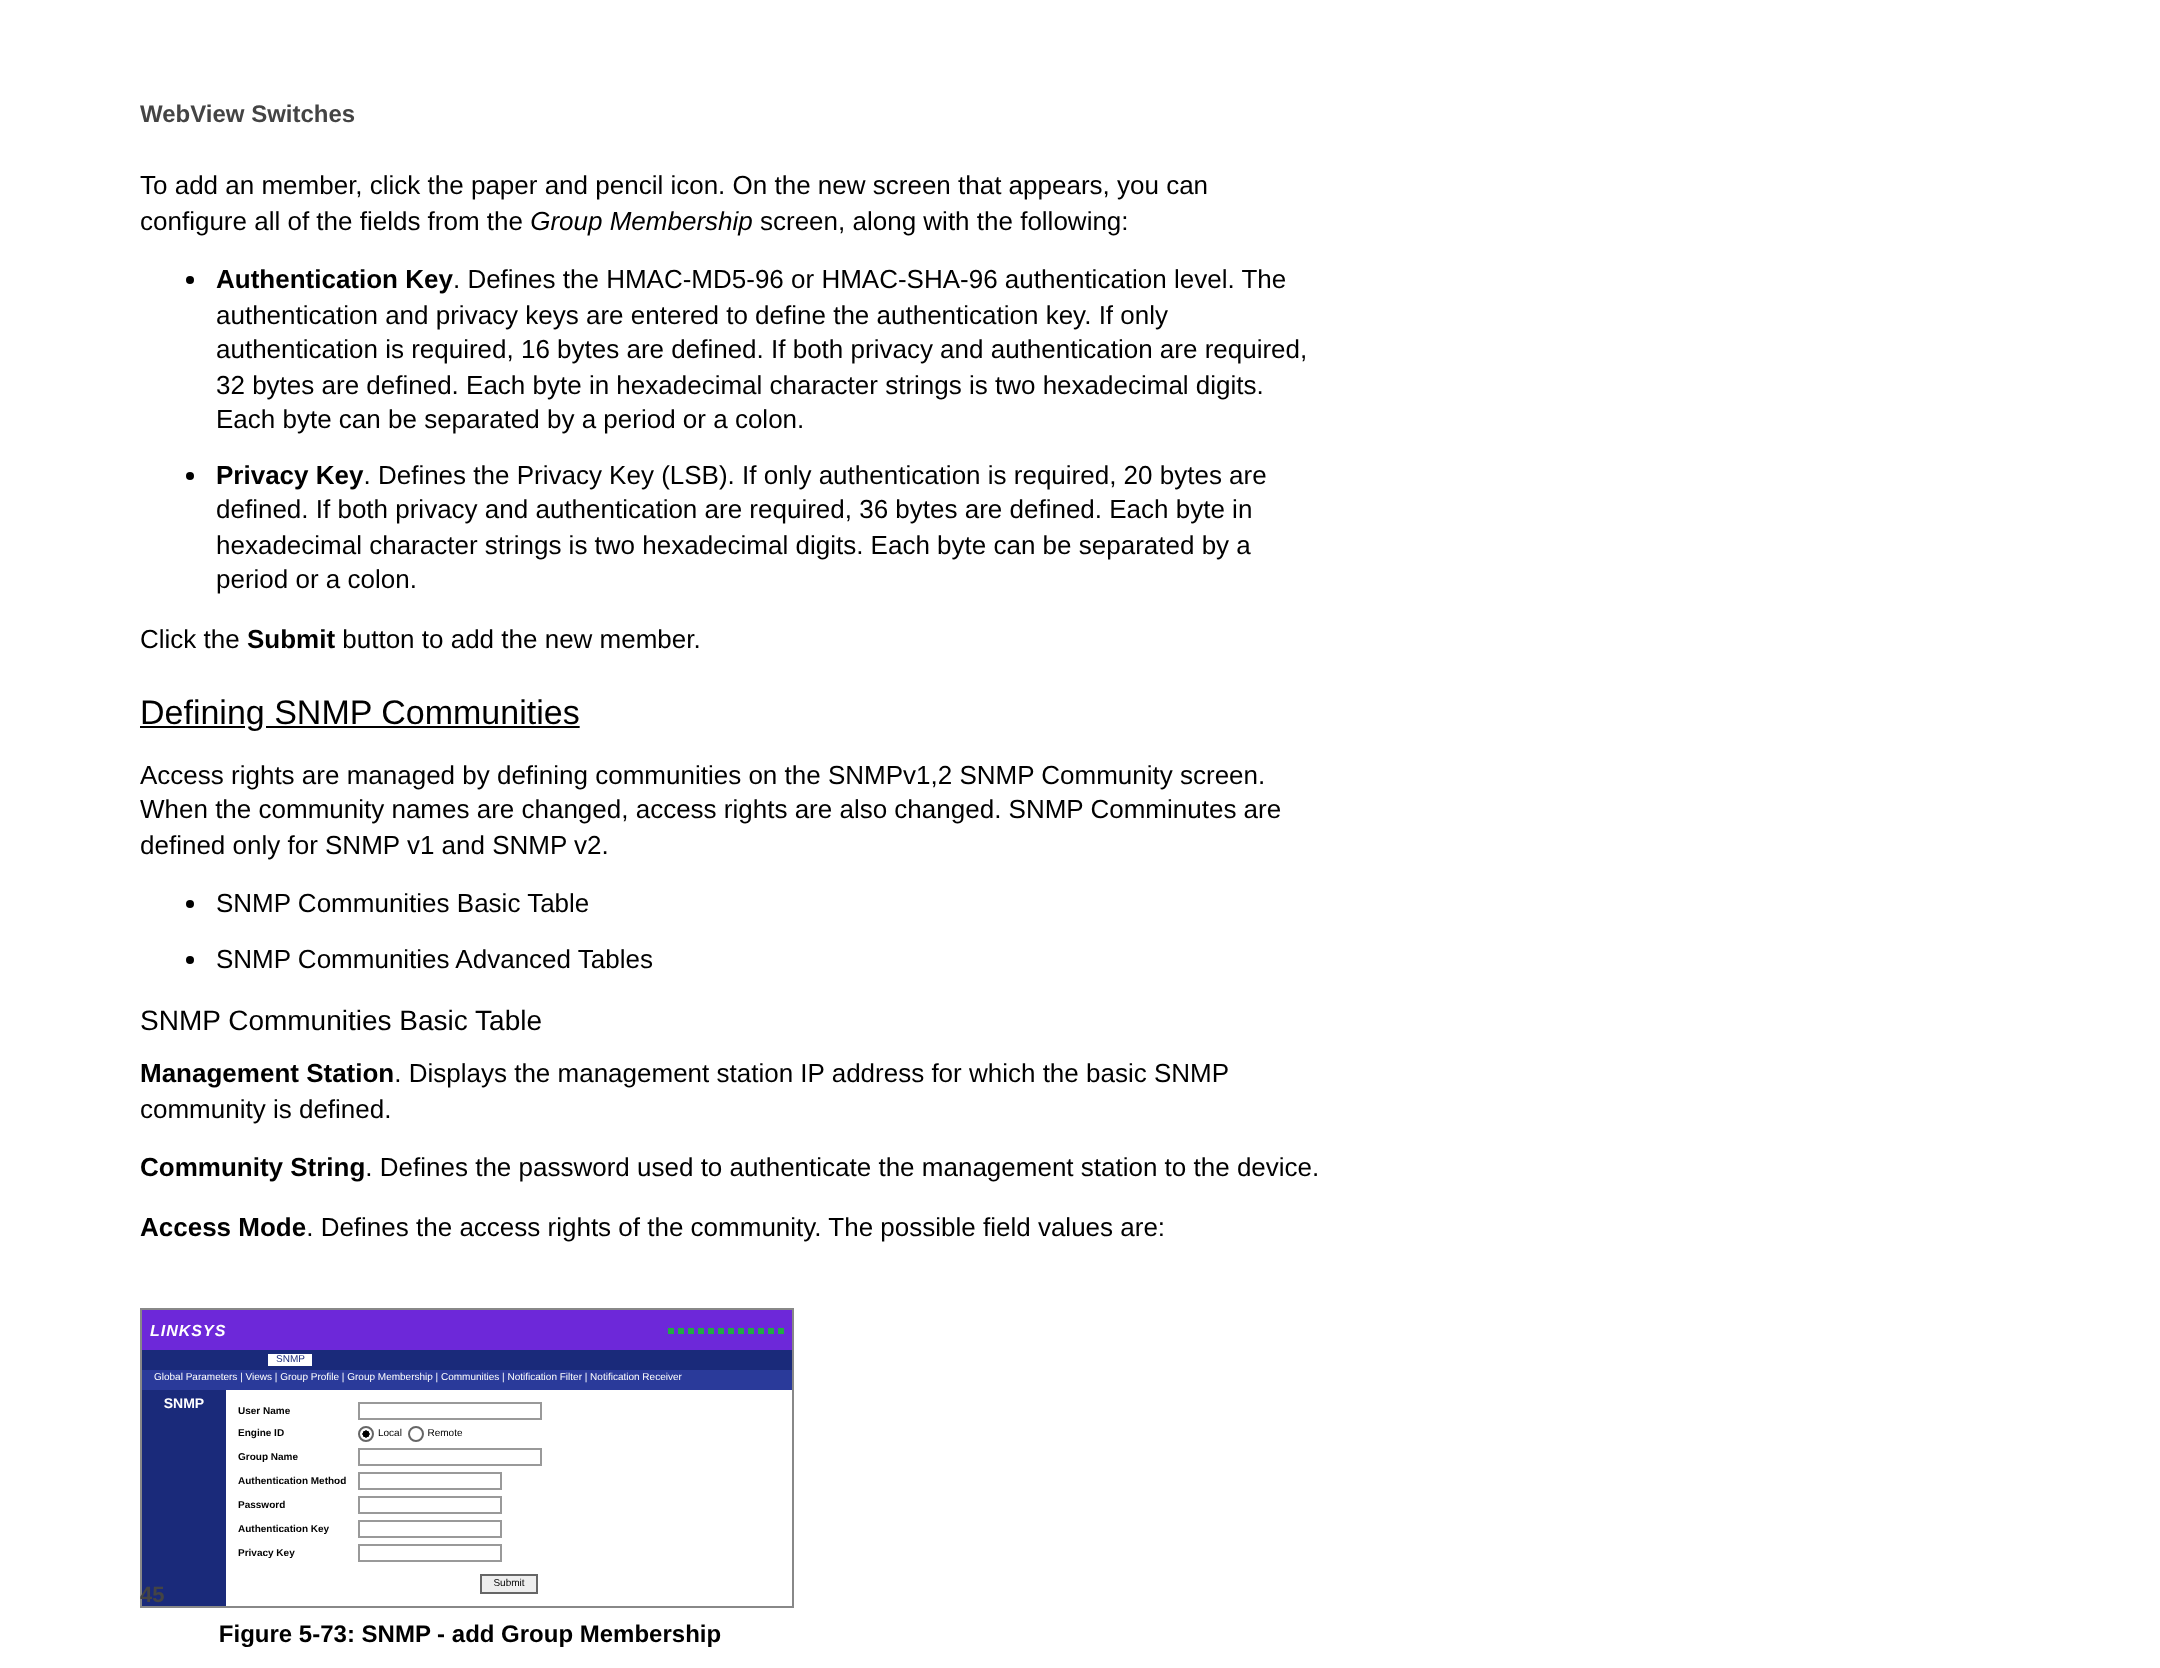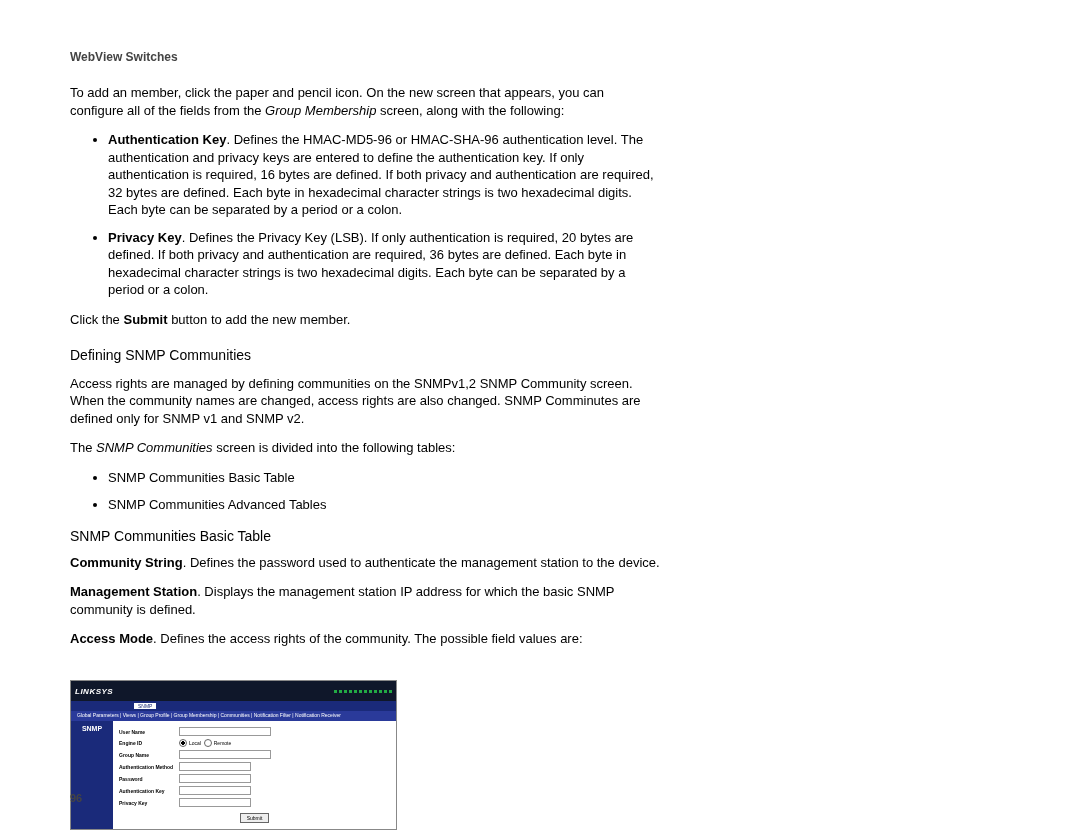--- a/index.html
+++ b/index.html
@@ -43,23 +43,24 @@
   ul.bullets li { margin-bottom: 10px; line-height: 1.35; }
   ul.sub-bullets {
     list-style: disc;
     padding-left: 70px;
     margin: 0 0 12px 0;
   }
   ul.sub-bullets li { margin-bottom: 10px; line-height: 1.35; }
   .b { font-weight: bold; }
   .i { font-style: italic; }
   h2.section {
-    font-size: 14px;
+    font-size: 17px;
     font-weight: normal;
     margin: 18px 0 12px 0;
+    text-decoration: underline;
   }
   h3.subsection {
     font-size: 14px;
     font-weight: normal;
     margin: 14px 0 10px 0;
   }
   .figure {
     margin-bottom: 25px;
   }
   .fig-caption {
@@ -70,21 +71,21 @@
   }
   
   .screenshot {
     width: 325px;
     border: 1px solid #888;
     background: #fff;
     font-size: 6px;
     color: #000;
   }
   .ss-top {
-    background: #0f172a;
+    background: #6d28d9;
     color: #fff;
     display: flex;
     justify-content: space-between;
     align-items: center;
     padding: 2px 4px;
     height: 16px;
   }
   .ss-brand { font-weight: bold; letter-spacing: 0.5px; font-size: 8px; font-style: italic; }
   .ss-leds { display: flex; gap: 2px; }
   .ss-leds span {
@@ -206,36 +207,33 @@
       </ul>
 
       <p>
         <span>Click the </span><span class="b">Submit</span><span> button to add the new member.</span>
       </p>
 
       <h2 class="section">Defining SNMP Communities</h2>
 
       <p>Access rights are managed by defining communities on the SNMPv1,2 SNMP Community screen. When the community names are changed, access rights are also changed. SNMP Comminutes are defined only for SNMP v1 and SNMP v2.</p>
 
-      <p>
-        <span>The </span><span class="i">SNMP Communities</span><span> screen is divided into the following tables:</span>
-      </p>
 
       <ul class="bullets">
         <li>SNMP Communities Basic Table</li>
         <li>SNMP Communities Advanced Tables</li>
       </ul>
 
       <h3 class="subsection">SNMP Communities Basic Table</h3>
 
       <p>
+        <span class="b">Management Station</span><span>. Displays the management station IP address for which the basic SNMP community is defined.</span>
+      </p>
+      <p>
         <span class="b">Community String</span><span>. Defines the password used to authenticate the management station to the device.</span>
-      </p>
-      <p>
-        <span class="b">Management Station</span><span>. Displays the management station IP address for which the basic SNMP community is defined.</span>
       </p>
       <p>
         <span class="b">Access Mode</span><span>. Defines the access rights of the community. The possible field values are:</span>
       </p>
 
 
     </div>
 
     <div class="side-col">
 
@@ -364,16 +362,16 @@
             </div>
           </div>
         </div>
         <div class="fig-caption">Figure 5-74: SNMP - Communities</div>
       </div>
 
     </div>
   </div>
 
   <div class="footer">
-    <div>96</div>
+    <div>45</div>
   </div>
 
 </div>
 
 </body></html>

